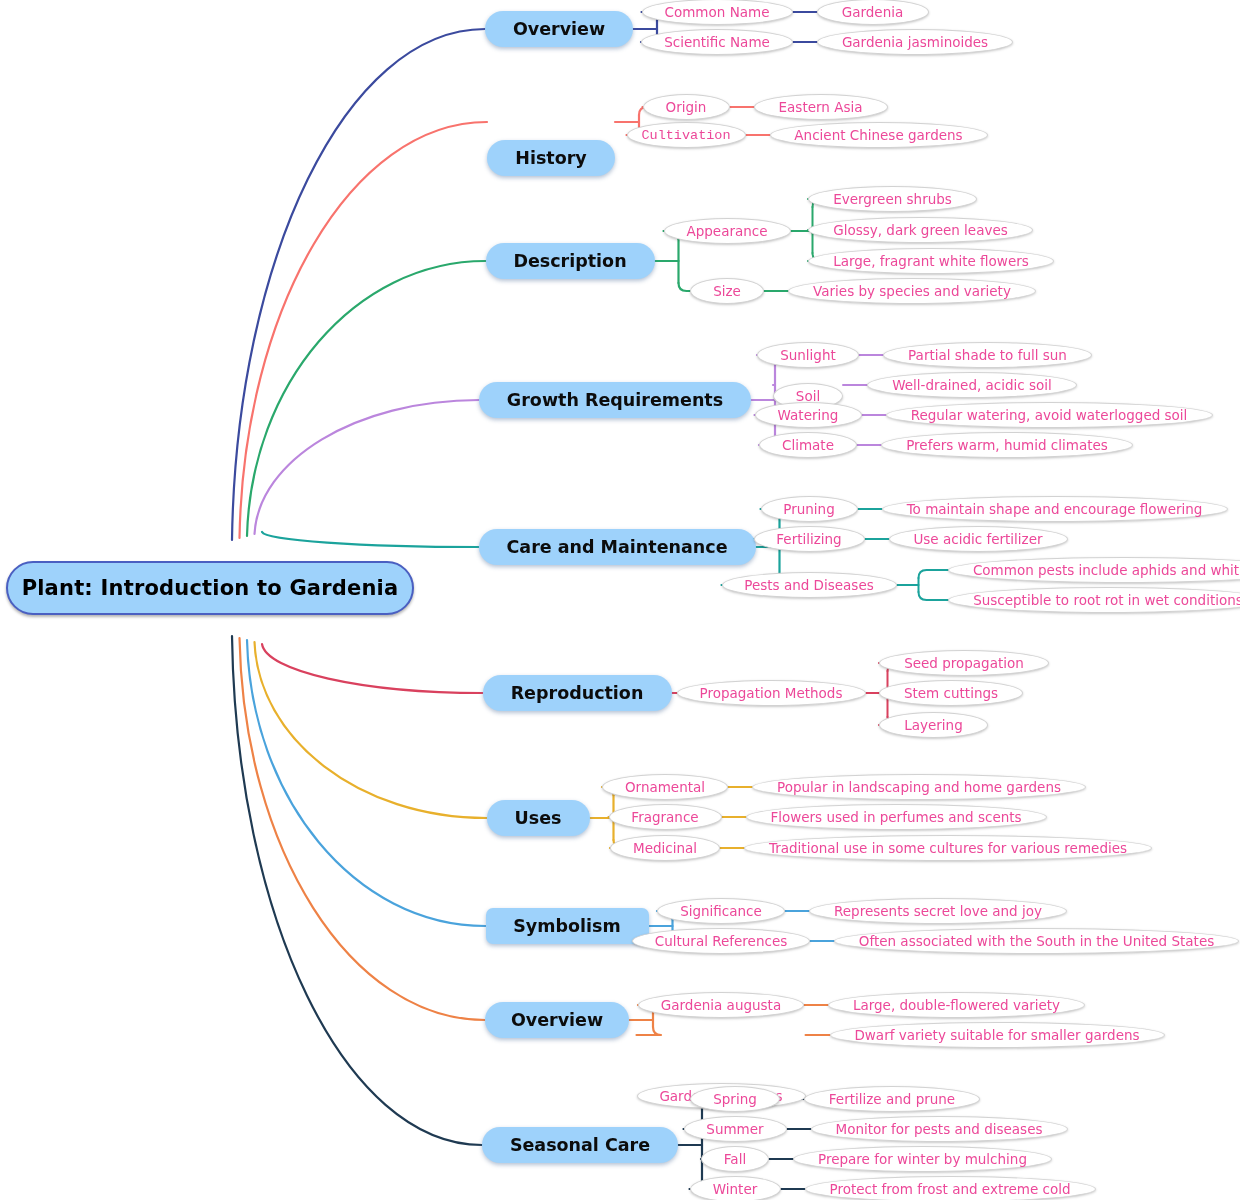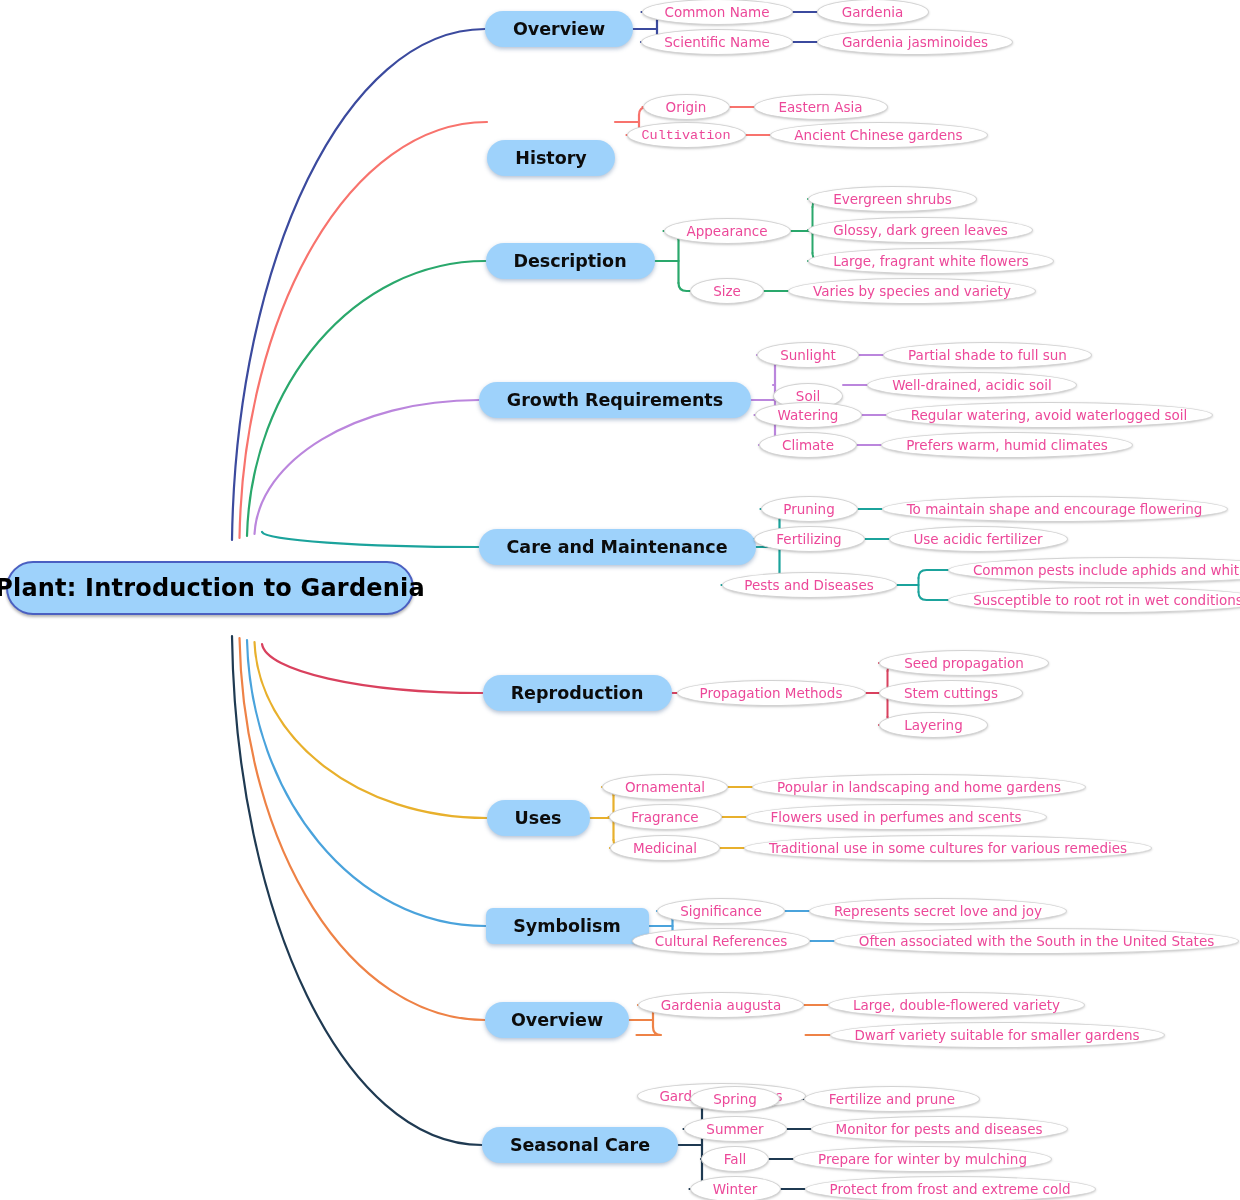--- a/index.html
+++ b/index.html
@@ -5,21 +5,21 @@
   html,body{margin:0;padding:0;background:#ffffff;}
   body{font-family:"DejaVu Sans","Liberation Sans",sans-serif;}
   #canvas{position:relative;width:1240px;height:1200px;overflow:hidden;background:#fff;}
   #wires{position:absolute;left:0;top:0;width:1240px;height:1200px;}
 
   .node{position:absolute;box-sizing:border-box;display:flex;align-items:center;
         justify-content:center;white-space:nowrap;}
 
   
   .root{background:#9ED2FB;border:2.5px solid #4a5fc1;border-radius:28px;
-        color:#000;font-weight:bold;font-size:24px;letter-spacing:.2px;
+        color:#000;font-weight:bold;font-size:21px;letter-spacing:.2px;
         box-shadow:0 2px 3px rgba(0,0,0,.30);text-align:right;}
 
   
   .branch{background:#9ED2FB;border-radius:18px;color:#0c0c0c;
           font-weight:bold;font-size:17.5px;
           box-shadow:0 2px 4px rgba(90,120,160,.45);}
 
   
   .leaf{background:#ffffff;border:1.3px solid #d2d2d2;border-radius:50%/50%;
         color:#ec4899;font-size:13.5px;font-weight:normal;

